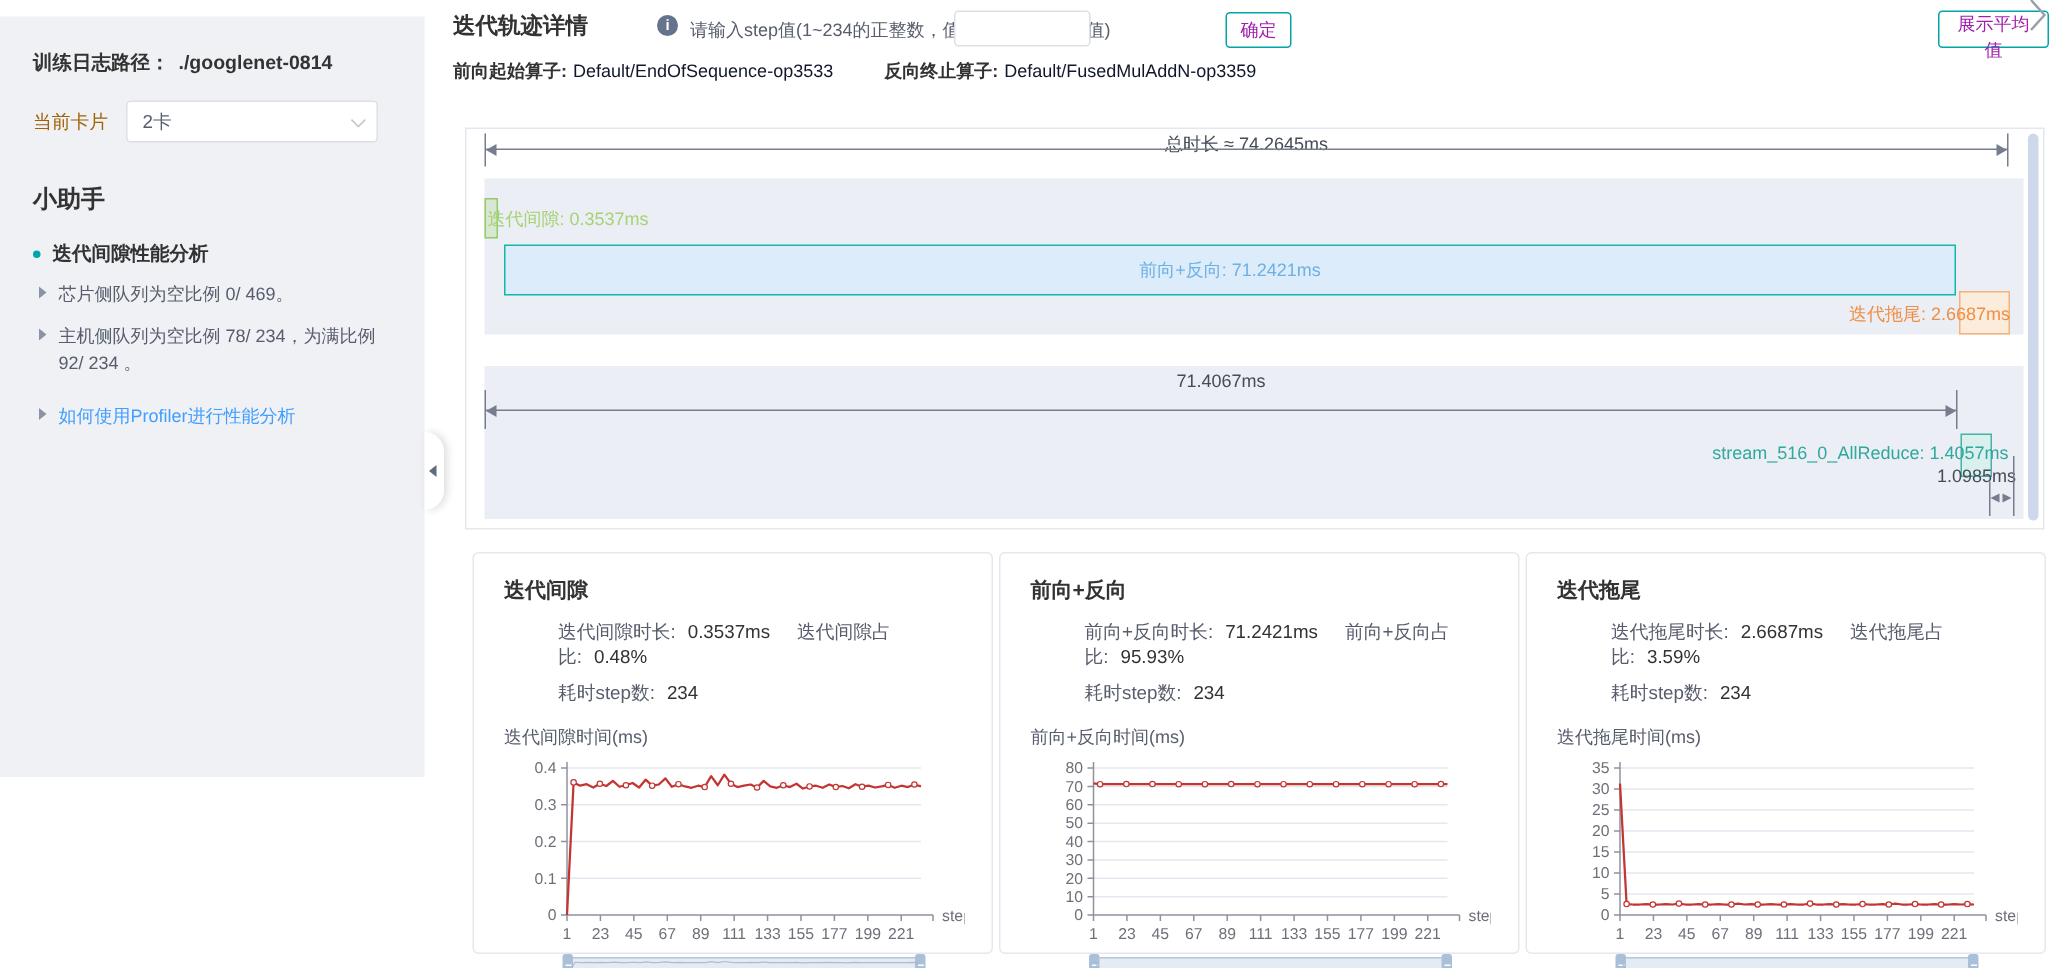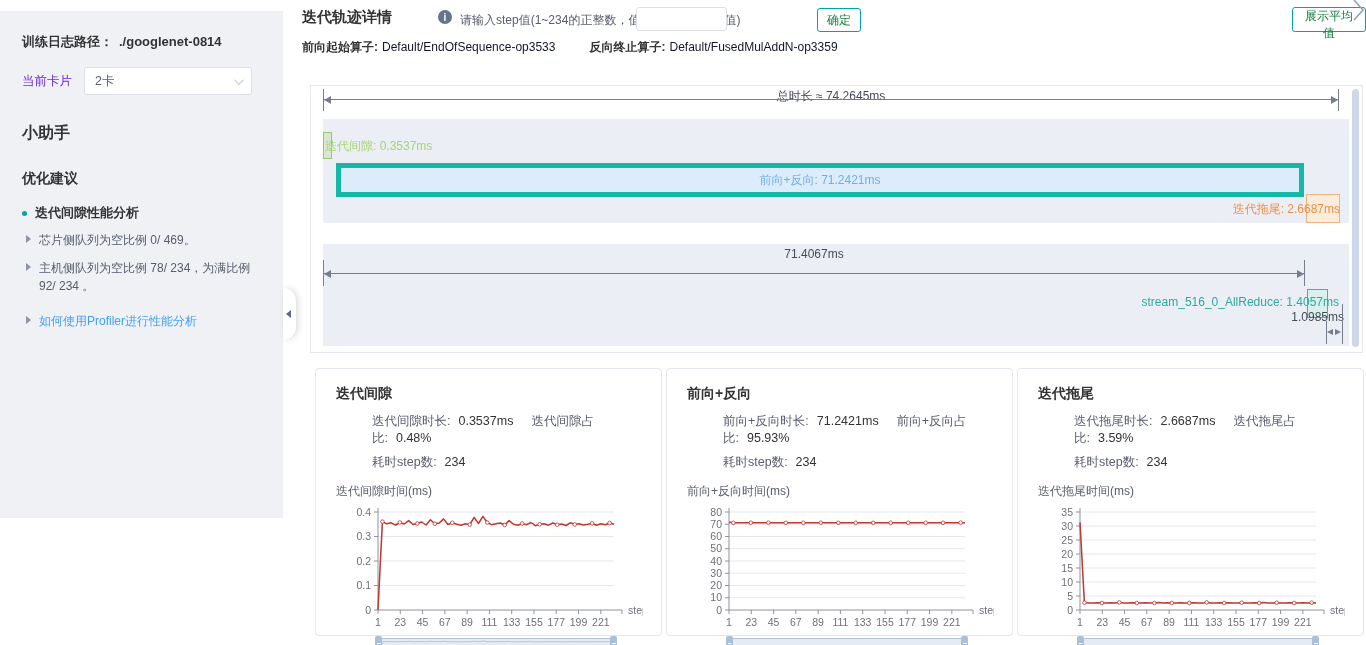--- a/index.html
+++ b/index.html
@@ -7,21 +7,21 @@
               font-family:"Liberation Sans","DejaVu Sans",sans-serif; color:#333; }
   .abs { position:absolute; }
 
   
   .sidebar { position:absolute; left:0; top:11px; width:283px; height:507px;
              background:#eff1f5; }
   .sidebar-inner { padding:22px 18px 0 22px; }
   .log-row { font-size:13px; font-weight:bold; color:#333; }
   .log-row .val { margin-left:6px; }
   .card-row { margin-top:16px; display:flex; align-items:center; }
-  .card-row .lbl { font-size:12.5px; color:#6d28d9; margin-right:12px; }
+  .card-row .lbl { font-size:12.5px; color:#a16207; margin-right:12px; }
   .select { width:168px; height:28px; background:#fff; border:1px solid #dcdfe6;
             border-radius:3px; display:flex; align-items:center; justify-content:space-between;
             padding:0 10px; font-size:12.5px; color:#575d6c; cursor:pointer; }
   .chev-down { width:7px; height:7px; border-right:1.5px solid #c0c4cc; border-bottom:1.5px solid #c0c4cc;
                transform:rotate(45deg) translateY(-2px); }
   .assistant-title { margin-top:28px; font-size:16px; font-weight:bold; }
   .suggest-title { margin-top:26px; font-size:14px; font-weight:bold; }
   .sec { margin-top:16px; }
   .sec-title { font-size:13px; font-weight:bold; display:flex; align-items:center; }
   .dot { width:5px; height:5px; border-radius:50%; background:#00a5a7; margin-right:8px; flex:0 0 auto; }
@@ -37,21 +37,21 @@
               border-right:5px solid #5f6b7c; margin-left:3px; }
 
   
   .page-title { left:302px; top:8px; font-size:15px; font-weight:bold; }
   .info-icon { left:438px; top:10px; width:14px; height:14px; border-radius:50%;
                background:#66738c; color:#fff; font-size:10px; font-weight:bold;
                display:flex; align-items:center; justify-content:center; }
   .hint { left:460px; top:12px; font-size:12px; color:#575d6c; }
   .step-input { left:636px; top:7px; width:91px; height:24px; border:1px solid #dcdfe6;
                 border-radius:3px; font-size:12px; padding:0 6px; outline:none; }
-  .btn { background:#fff; border:1px solid #00a5a7; color:#15803d; border-radius:3px;
+  .btn { background:#fff; border:1px solid #00a5a7; color:#a21caf; border-radius:3px;
          font-size:12px; cursor:pointer; font-family:inherit; }
   .confirm-btn { left:817px; top:8px; height:24px; padding:0 9px; }
   .show-avg-btn { left:1292px; top:7px; height:25px; padding:0 11px; }
   .corner-chevron { left:1350px; top:-3px; width:16px; height:26px; cursor:pointer; }
   .ops-row { left:302px; top:39px; font-size:12px; }
   .ops-row b { color:#333; }
   .ops-row .v { color:#0f172a; margin-left:4px; }
   .ops-row .gap { display:inline-block; width:34px; }
 
   
@@ -65,21 +65,21 @@
   .h-arrow:after  { content:""; position:absolute; right:0; top:-3.5px;
         border-top:4px solid transparent; border-bottom:4px solid transparent; border-left:7px solid #767d8d; }
   .t-arrow-total { left:13px; width:1014px; top:13px; }
   .vtick { position:absolute; width:1px; background:#767d8d; }
   .band { position:absolute; left:12px; width:1026px; background:#ebeef4; }
   .band1 { top:33px; height:104px; }
   .band2 { top:158px; height:102px; }
   .blk { position:absolute; }
   .blk.green  { left:0; top:13px; width:9px;  height:27px; background:rgba(166,217,122,.28); border:1px solid #94ca6b; }
   .lbl-green  { position:absolute; left:2px; top:19px; font-size:12px; color:#a6d374; white-space:nowrap; }
-  .blk.blue   { left:13px; top:44px; width:968px; height:34px; background:#dcecfa; border:5px solid #14b8a6;
+  .blk.blue   { left:13px; top:44px; width:968px; height:34px; background:#dcecfa; border:1px solid #14b8a6;
                 display:flex; align-items:center; justify-content:center; }
   .blk.blue span { font-size:12px; color:#6fb0e3; }
   .blk.orange { left:983px; top:75px; width:34px; height:29px; background:#fcecdc; border:1px solid #f2b27e; }
   .lbl-orange { position:absolute; right:9px; top:82px; font-size:12px; color:#f08e44; white-space:nowrap; }
   .t-fb-label { left:0; width:982px; top:3px; text-align:center; }
   .t-arrow-fb { left:1px; width:980px; top:29px; }
   .blk.teal   { left:984px; top:45px; width:21px; height:29px; background:#d9f0ec; border:1px solid #49b2a8; }
   .lbl-teal   { position:absolute; right:10px; top:51px; font-size:12px; color:#2fa89e; white-space:nowrap; }
   .lbl-gap2   { position:absolute; right:5px; top:66px; font-size:12px; color:#454b57; white-space:nowrap; }
   .mm-arrows { position:absolute; left:1004px; top:85px; display:flex; }
@@ -116,21 +116,20 @@
       <span>训练日志路径：</span><span class="val">./googlenet-0814</span>
     </div>
     <div class="card-row">
       <span class="lbl">当前卡片</span>
       <div class="select">
         <span>2卡</span>
         <span class="chev-down"></span>
       </div>
     </div>
     <div class="assistant-title">小助手</div>
-    <div class="suggest-title">优化建议</div>
 
     <div class="sec">
       <div class="sec-title">
         <span class="dot"></span>
         <span>迭代间隙性能分析</span>
       </div>
       <div class="sec-item">
         <span class="caret"></span>
         <span>芯片侧队列为空比例 0/ 469。</span>
       </div>

